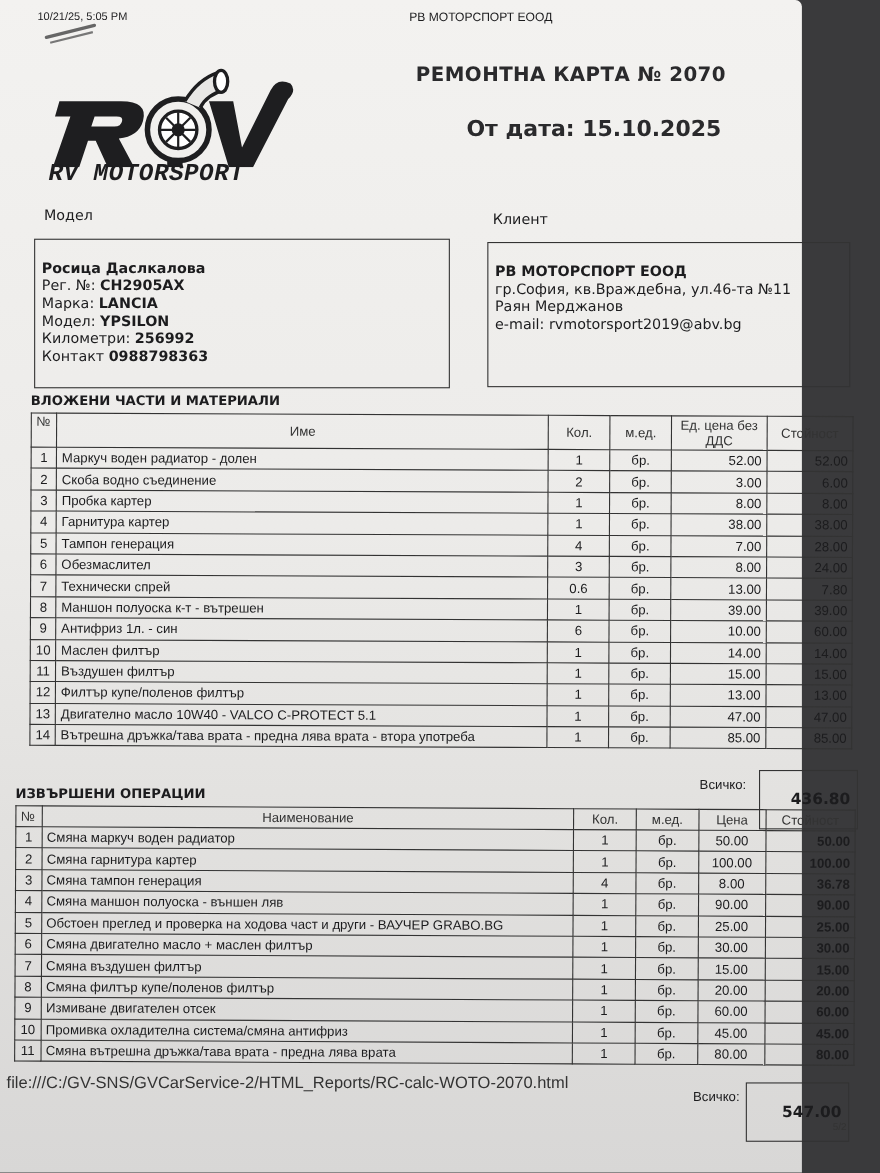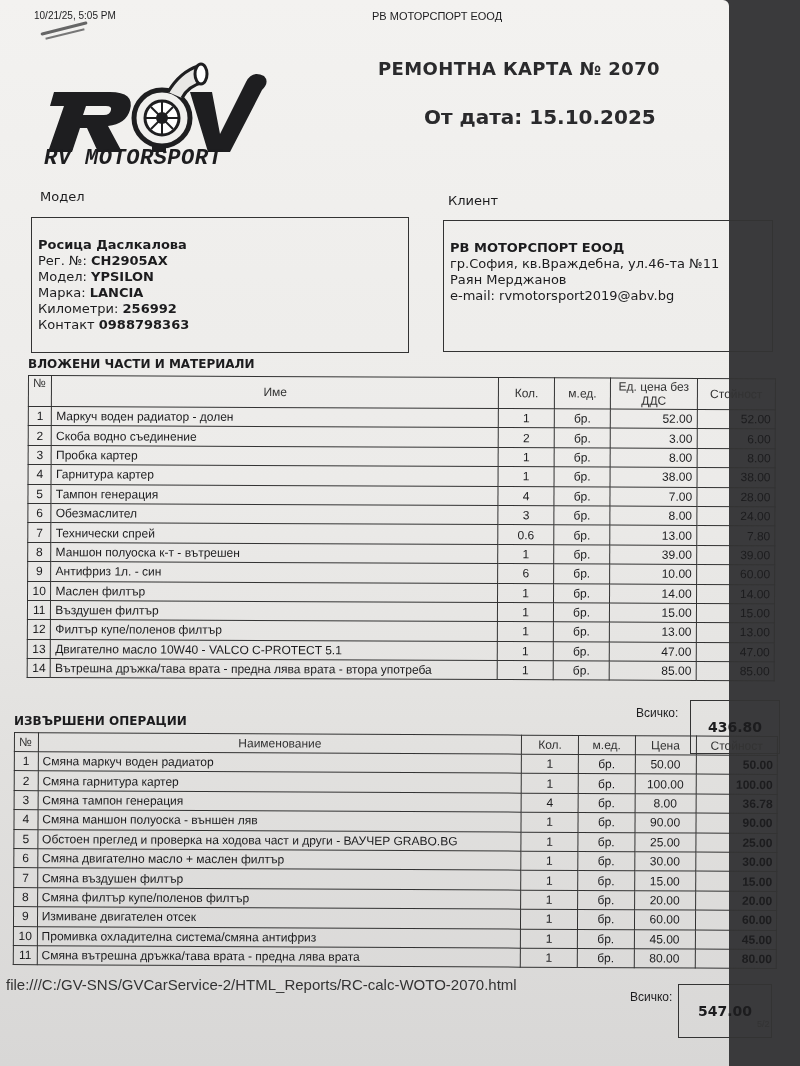--- a/index.html
+++ b/index.html
@@ -42,21 +42,21 @@
   .num { text-align: center; width: 13px; }
   .c { text-align: center; }
   .r { text-align: right; }
   .bold { font-weight: bold; }
 
   .parts-table { position: absolute; left: 28px; top: 375px; width: 748px; transform: rotate(0.25deg); transform-origin: left top; }
   .ops-table { position: absolute; left: 14px; top: 732px; width: 764px; transform: rotate(0.3deg); transform-origin: left top; }
   .parts-table th { height: 30px; }
   .ops-table th { height: 18px; }
 
-  .total-box { border: 1.5px solid #333; font-weight: bold; font-size: 14px; text-align: center; padding: 18px 6px; }
+  .total-box { border: 1.5px solid #333; font-weight: bold; font-size: 14px; text-align: right; padding: 18px 6px; }
   .parts-total-label { left: 636px; top: 706px; font-size: 12px; font-family: "Liberation Sans", sans-serif; }
   .parts-total { left: 690px; top: 700px; width: 76px; }
   .ops-total-label { left: 630px; top: 990px; font-size: 12px; font-family: "Liberation Sans", sans-serif; }
   .ops-total { left: 678px; top: 984px; width: 80px; }
 
   .footer-path { left: 6px; top: 976px; font-size: 15px; font-family: "Liberation Sans", sans-serif; color: #333; }
   .page-num { left: 757px; top: 1019px; font-size: 9px; font-family: "Liberation Sans", sans-serif; color: #333; }
 </style>
 </head>
 <body>
@@ -91,22 +91,22 @@
   </div>
   <div class="abs logo-text">RV MOTORSPORT</div>
 
   <div class="abs doc-title">РЕМОНТНА КАРТА № 2070</div>
   <div class="abs doc-date">От дата: 15.10.2025</div>
 
   <div class="abs label-client">Модел</div>
   <div class="abs box client-box">
     <div><b>Росица Даслкалова</b></div>
     <div><span>Рег. №: </span><b>CH2905AX</b></div>
+    <div><span>Марка: </span><b>LANCIA</b></div>
     <div><span>Модел: </span><b>YPSILON</b></div>
-    <div><span>Марка: </span><b>LANCIA</b></div>
     <div><span>Километри: </span><b>256992</b></div>
     <div><span>Контакт </span><b>0988798363</b></div>
   </div>
 
   <div class="abs label-service">Клиент</div>
   <div class="abs box service-box">
     <div><b>РВ МОТОРСПОРТ ЕООД</b></div>
     <div>гр.София, кв.Враждебна, ул.46-та №11</div>
     <div>Раян Мерджанов</div>
     <div>e-mail: rvmotorsport2019@abv.bg</div>

